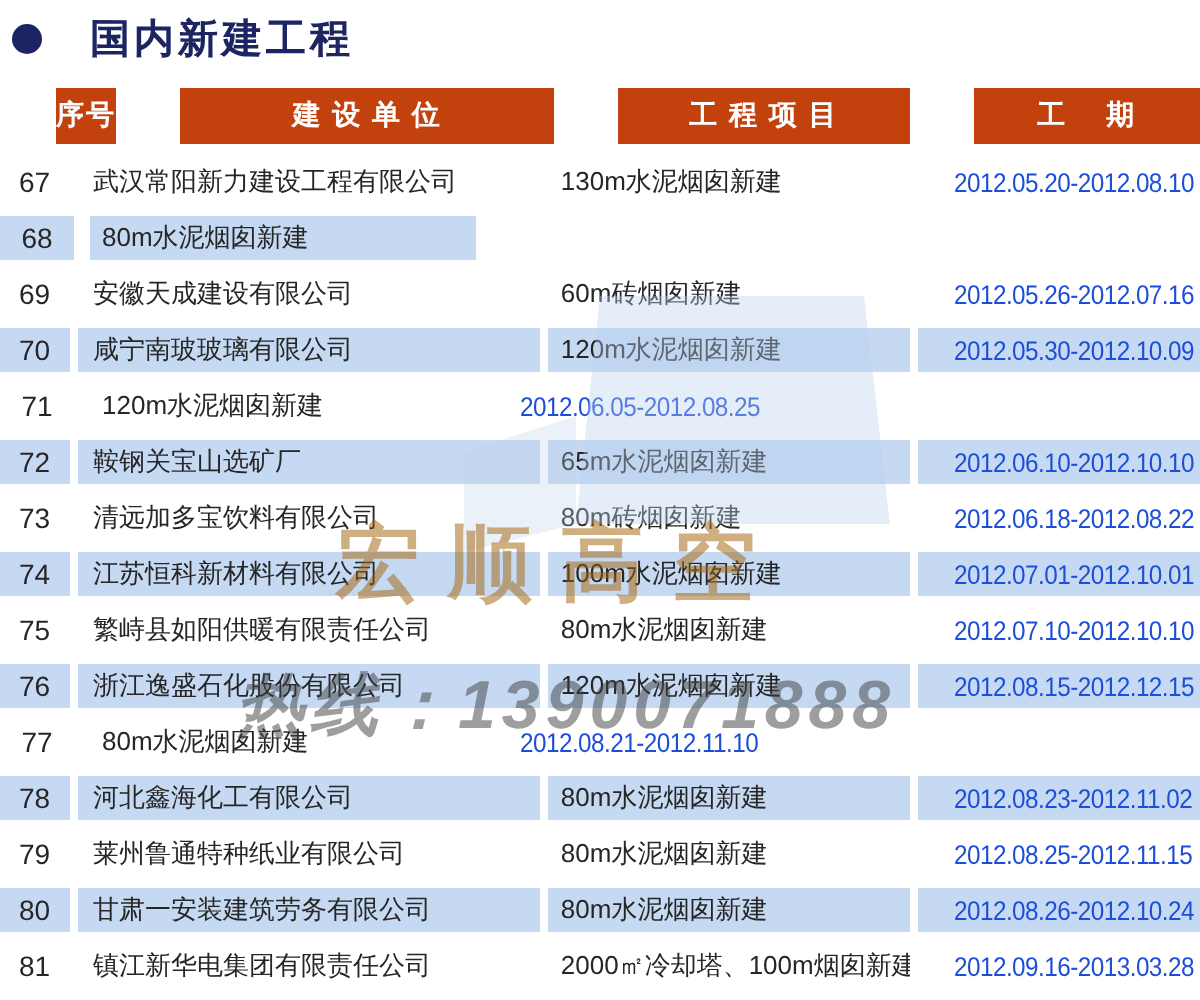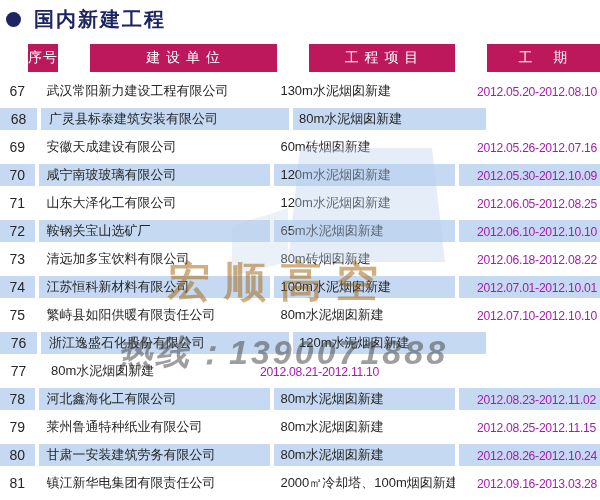--- a/index.html
+++ b/index.html
@@ -1,47 +1,47 @@
 <!DOCTYPE html>
 <html><head>
 <meta charset="utf-8">
 <style>
   html,body{margin:0;padding:0;}
   body{width:600px;height:500px;overflow:hidden;background:#fff;
        font-family:"Liberation Sans","DejaVu Sans",sans-serif;}
   #page{position:relative;width:600px;height:500px;background:#fff;overflow:hidden;}
 
   
-  #titlebar{position:absolute;top:6px;left:6px;display:flex;align-items:center;gap:13px;}
+  #titlebar{position:absolute;top:6px;left:6px;display:flex;align-items:center;gap:24px;}
   #titlebar .bullet{width:15px;height:15px;border-radius:50%;background:#1c2562;flex:0 0 auto;}
   #titlebar .ttl{font-size:20px;font-weight:bold;color:#1c2562;letter-spacing:2px;}
 
   
   .row{display:flex;width:600px;height:28px;box-sizing:border-box;}
   .c-serial {width:37px;}
   .c-company{width:248px;}
   .c-project{width:193px;}
   .c-period {width:150px;}
   .gut{width:4px;background:#fff;flex:0 0 auto;}
 
   
   #thead{position:absolute;top:44px;left:0;height:28px;}
-  #thead .hc{background:#be185d;color:#fff;font-size:14px;font-weight:normal;
+  #thead .hc{background:#c2410c;color:#fff;font-size:14px;font-weight:bold;
              display:flex;align-items:center;justify-content:center;height:28px;
              white-space:pre;letter-spacing:1px;margin-left:28px;}
 
   
   #tbody{position:absolute;top:77px;left:0;width:600px;height:423px;overflow:hidden;}
   .row > .cell{height:28px;box-sizing:border-box;border-top:3px solid #fff;border-bottom:3px solid #fff;
                display:flex;align-items:center;font-size:13px;color:#262626;overflow:hidden;white-space:nowrap;}
   .row.striped > .cell{background:#c6d9f2;}
   .cell.c-serial{justify-content:center;font-size:14px;}
   .cell.c-company{padding-left:8px;}
   .cell.c-project{padding-left:6px;}
-  .cell.c-period{padding-left:18px;color:#a21caf;}
+  .cell.c-period{padding-left:18px;color:#1d4ed8;}
   .date-text{display:inline-block;transform:scaleX(0.9);transform-origin:0 50%;
              letter-spacing:-0.3px;white-space:nowrap;font-size:13.5px;}
 
   
   #watermark{position:absolute;inset:0;pointer-events:none;z-index:5;}
   #wm-shield{position:absolute;left:0;top:0;}
   #wm-brand{position:absolute;left:168px;top:254px;font-size:42px;font-weight:bold;
             color:#a16207;opacity:.5;letter-spacing:14px;white-space:nowrap;}
   #wm-hotline{position:absolute;left:118px;top:330px;font-size:34px;font-weight:bold;font-style:italic;
               color:#404040;opacity:.5;letter-spacing:3px;white-space:nowrap;}
@@ -75,21 +75,20 @@
       <div class="cell c-project">130m水泥烟囱新建</div>
       <div class="gut"></div>
       <div class="cell c-period">
           <span class="date-text">2012.05.20-2012.08.10</span>
         </div>
     </div>
 
     <div class="row striped">
       <div class="cell c-serial">68</div>
       <div class="gut"></div>
-      <div class="cell c-company">广灵县标泰建筑安装有限公司</div>
       <div class="gut"></div>
       <div class="cell c-project">80m水泥烟囱新建</div>
       <div class="gut"></div>
     </div>
 
     <div class="row">
       <div class="cell c-serial">69</div>
       <div class="gut"></div>
       <div class="cell c-company">安徽天成建设有限公司</div>
       <div class="gut"></div>
@@ -108,21 +107,20 @@
       <div class="cell c-project">120m水泥烟囱新建</div>
       <div class="gut"></div>
       <div class="cell c-period">
           <span class="date-text">2012.05.30-2012.10.09</span>
         </div>
     </div>
 
     <div class="row">
       <div class="cell c-serial">71</div>
       <div class="gut"></div>
-      <div class="cell c-company">山东大泽化工有限公司</div>
       <div class="gut"></div>
       <div class="cell c-project">120m水泥烟囱新建</div>
       <div class="gut"></div>
       <div class="cell c-period">
           <span class="date-text">2012.06.05-2012.08.25</span>
         </div>
     </div>
 
     <div class="row striped">
       <div class="cell c-serial">72</div>
@@ -172,20 +170,23 @@
         </div>
     </div>
 
     <div class="row striped">
       <div class="cell c-serial">76</div>
       <div class="gut"></div>
       <div class="cell c-company">浙江逸盛石化股份有限公司</div>
       <div class="gut"></div>
       <div class="cell c-project">120m水泥烟囱新建</div>
       <div class="gut"></div>
+      <div class="cell c-period">
+          <span class="date-text">2012.08.15-2012.12.15</span>
+        </div>
     </div>
 
     <div class="row">
       <div class="cell c-serial">77</div>
       <div class="gut"></div>
       <div class="gut"></div>
       <div class="cell c-project">80m水泥烟囱新建</div>
       <div class="gut"></div>
       <div class="cell c-period">
           <span class="date-text">2012.08.21-2012.11.10</span>

